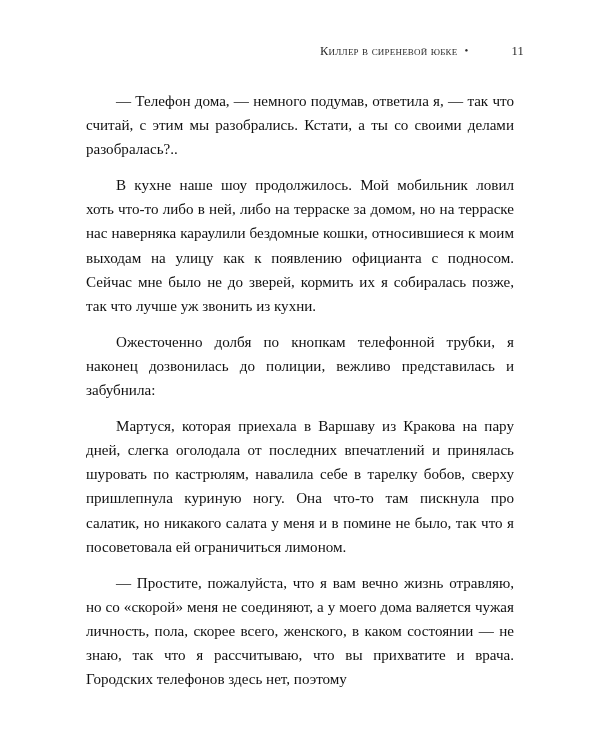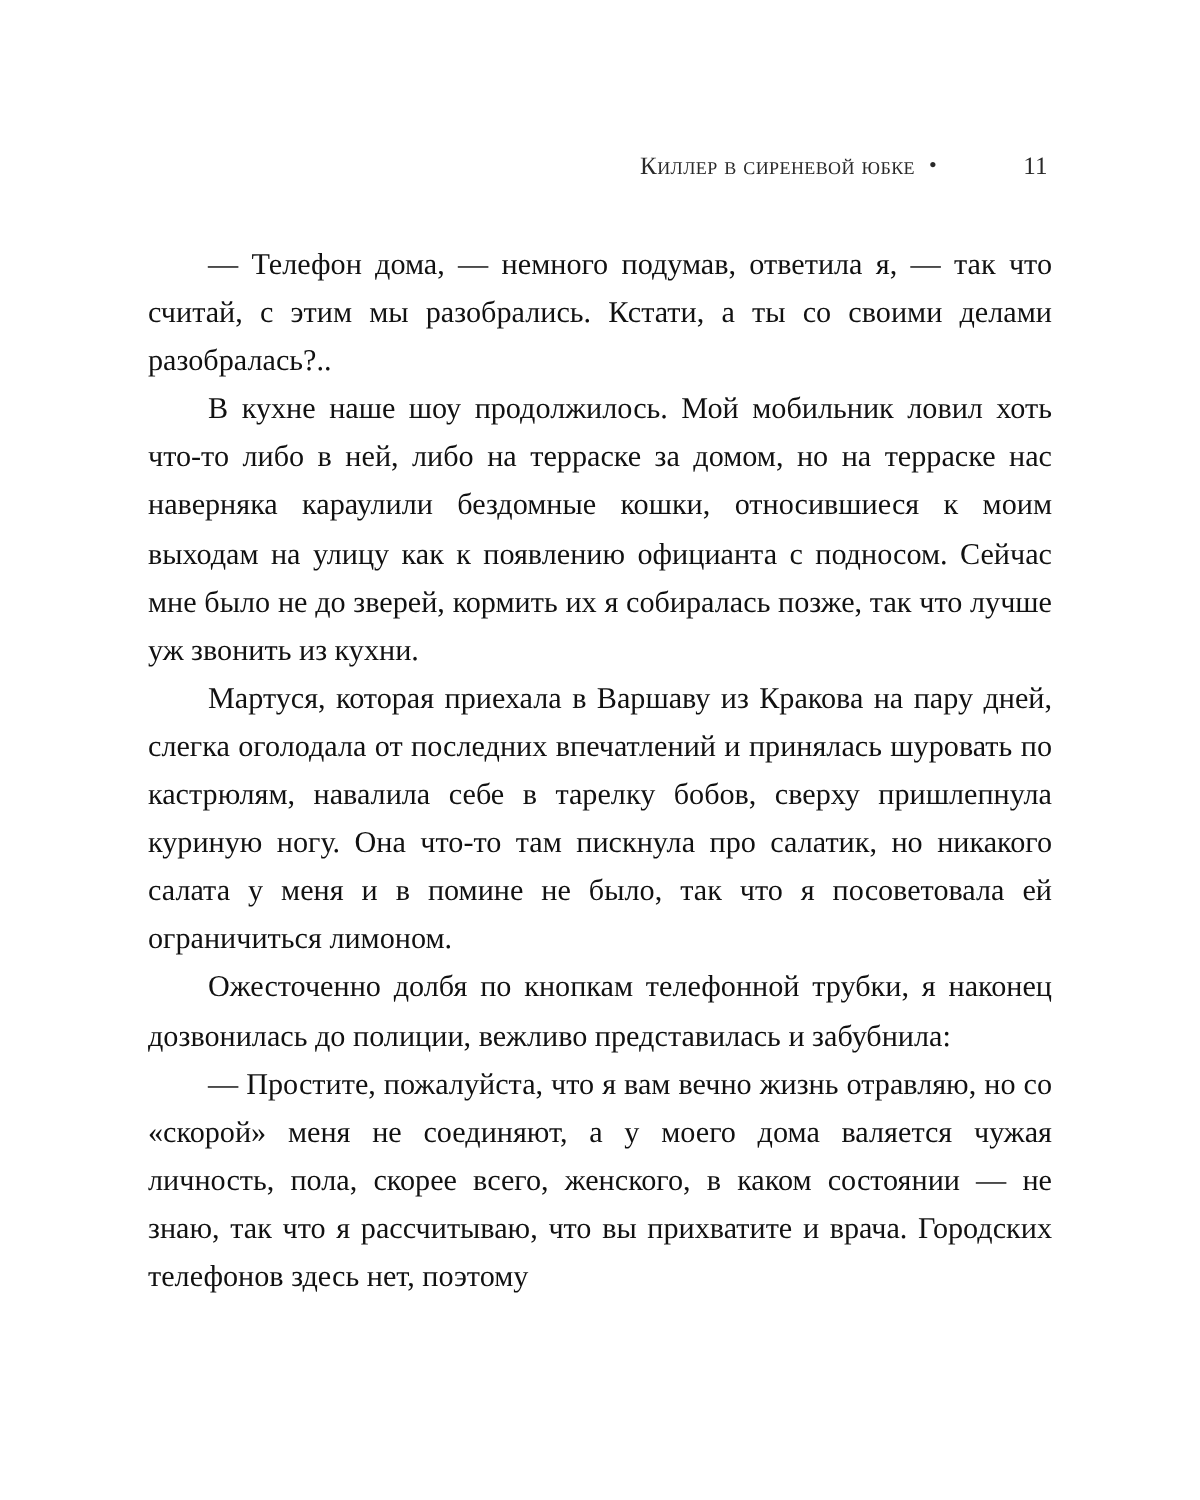--- a/index.html
+++ b/index.html
@@ -12,21 +12,21 @@
     background: #ffffff;
     font-family: "Liberation Serif", serif;
     color: #1a1a1a;
     overflow: hidden;
   }
   .page {
     position: relative;
     width: 600px;
     height: 650px;
     box-sizing: border-box;
-    padding: 76px 74px 40px 74px;
+    padding: 44px 74px 40px 74px;
   }
   .header {
     display: flex;
     justify-content: flex-end;
     align-items: baseline;
     font-size: 12.5px;
     font-variant: small-caps;
     letter-spacing: 0.2px;
     color: #2a2a2a;
     padding-right: 2px;
@@ -48,39 +48,39 @@
   }
   .body-text {
     font-size: 15.1px;
     line-height: 24.1px;
     text-align: justify;
     text-justify: inter-word;
     color: #111111;
     hyphens: manual;
   }
   .body-text p {
-    margin: 0;
+    margin: 12px;
     text-indent: 30px;
   }
   .body-text p.dash {
     text-indent: 30px;
   }
 </style>
 </head>
 <body>
 
 <div class="page">
 
   <div class="header">
     <span class="title">Киллер в сиреневой юбке</span>
     <span class="sep">•</span>
     <span class="pageno">11</span>
   </div>
 
   <div class="body-text">
     <p class="dash">— Телефон дома, — немного подумав, ответила я, — так что считай, с этим мы разобрались. Кстати, а ты со своими делами разобралась?..</p>
     <p>В кухне наше шоу продолжилось. Мой мобильник ловил хоть что-то либо в ней, либо на терраске за домом, но на терраске нас наверняка караулили бездомные кошки, относившиеся к моим выходам на улицу как к появлению официанта с подносом. Сейчас мне было не до зверей, кормить их я собиралась позже, так что лучше уж звонить из кухни.</p>
+    <p>Ожесточенно долбя по кнопкам телефонной трубки, я наконец дозвонилась до полиции, вежливо представилась и забубнила:</p>
     <p>Мартуся, которая приехала в Варшаву из Кракова на пару дней, слегка оголодала от последних впечатлений и принялась шуровать по кастрюлям, навалила себе в тарелку бобов, сверху пришлепнула куриную ногу. Она что-то там пискнула про салатик, но никакого салата у меня и в помине не было, так что я посоветовала ей ограничиться лимоном.</p>
-    <p>Ожесточенно долбя по кнопкам телефонной трубки, я наконец дозвонилась до полиции, вежливо представилась и забубнила:</p>
     <p class="dash">— Простите, пожалуйста, что я вам вечно жизнь отравляю, но со «скорой» меня не соединяют, а у моего дома валяется чужая личность, пола, скорее всего, женского, в каком состоянии — не знаю, так что я рассчитываю, что вы прихватите и врача. Городских телефонов здесь нет, поэтому</p>
   </div>
 
 </div>
 
 </body></html>

